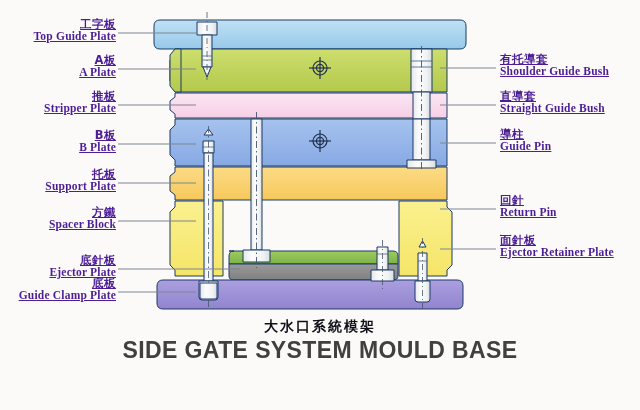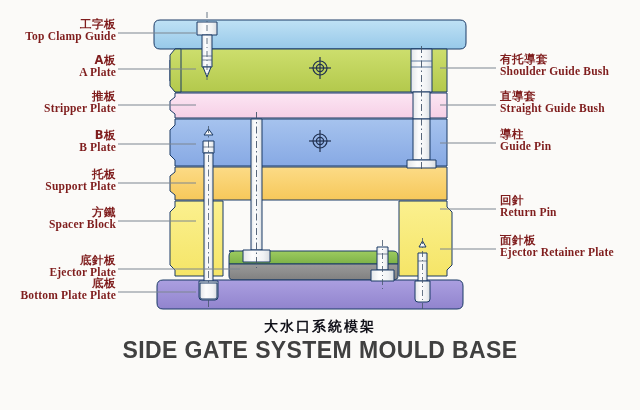--- a/index.html
+++ b/index.html
@@ -6,23 +6,24 @@
   body{
     width:640px;height:410px;overflow:hidden;
     background:#fbfaf8;
     font-family:"Liberation Serif",serif;
     position:relative;
   }
   #root{position:relative;width:640px;height:410px;}
 
   .label{
     position:absolute;
-    color:#7f1d1d;
+    color:#4c1d95;
     line-height:1.04;
     white-space:nowrap;
+    text-decoration:underline;
   }
   .label .cn{
     font-family:"DejaVu Sans",sans-serif;
     font-weight:700;
     font-size:11.5px;
     letter-spacing:.5px;
     display:block;
   }
   .label .en{
     font-family:"Liberation Serif",serif;
@@ -204,21 +205,21 @@
       <line x1="440" y1="68" x2="496" y2="68"></line>
       <line x1="440" y1="105" x2="496" y2="105"></line>
       <line x1="440" y1="143" x2="496" y2="143"></line>
       <line x1="440" y1="209" x2="496" y2="209"></line>
       <line x1="440" y1="249" x2="496" y2="249"></line>
     </g>
   </svg>
 
   <div class="label left" style="right:524px;top:19px;">
     <span class="cn">工字板</span>
-    <span class="en">Top Clamp Guide</span>
+    <span class="en">Top Guide Plate</span>
   </div>
 
   <div class="label left" style="right:524px;top:55px;">
     <span class="cn">A板</span>
     <span class="en">A Plate</span>
   </div>
 
   <div class="label left" style="right:524px;top:91px;">
     <span class="cn">推板</span>
     <span class="en">Stripper Plate</span>
@@ -239,21 +240,21 @@
     <span class="en">Spacer Block</span>
   </div>
 
   <div class="label left" style="right:524px;top:255px;">
     <span class="cn">底針板</span>
     <span class="en">Ejector Plate</span>
   </div>
 
   <div class="label left" style="right:524px;top:278px;">
     <span class="cn">底板</span>
-    <span class="en">Bottom Plate Plate</span>
+    <span class="en">Guide Clamp Plate</span>
   </div>
 
   <div class="label right" style="left:500px;top:54px;">
     <span class="cn">有托導套</span>
     <span class="en">Shoulder Guide Bush</span>
   </div>
 
   <div class="label right" style="left:500px;top:91px;">
     <span class="cn">直導套</span>
     <span class="en">Straight Guide Bush</span>

